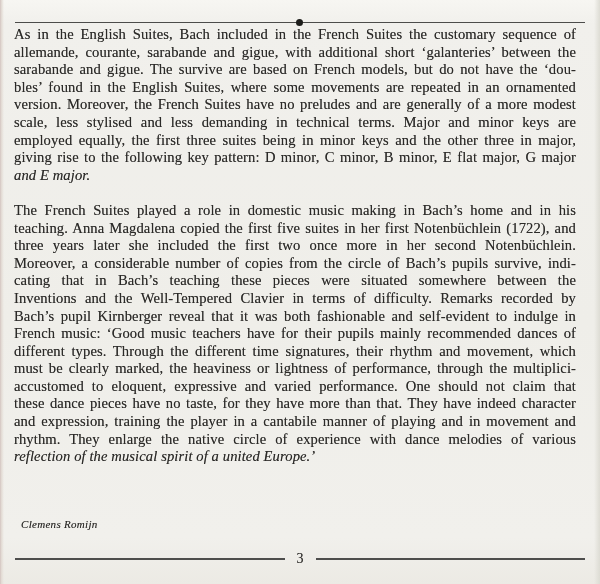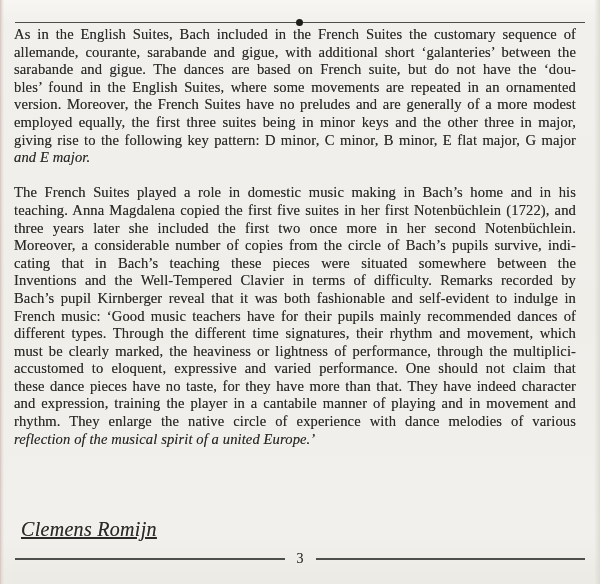--- a/index.html
+++ b/index.html
@@ -69,25 +69,24 @@
     white-space: normal;
   }
   .line-last {
     text-align-last: left;
     font-style: italic;
   }
   .author {
     position: absolute;
     top: 518px;
     left: 21px;
-    font-size: 20px;
+    font-size: 11px;
     font-style: italic;
     letter-spacing: 0.3px;
     text-shadow: 0 0 0.5px rgba(43,42,40,0.5);
-    text-decoration: underline;
   }
   
   .page-footer {
     position: absolute;
     top: 549px;
     left: 15px;
     right: 15px;
     height: 20px;
     display: flex;
     align-items: center;
@@ -113,23 +112,24 @@
   <div class="edge-right"></div>
 
   <div class="top-rule">
     <span class="dot"></span>
   </div>
 
   <div class="text-block">
     <div class="paragraph">
         <div class="line">As in the English Suites, Bach included in the French Suites the customary sequence of</div>
         <div class="line">allemande, courante, sarabande and gigue, with additional short ‘galanteries’ between the</div>
-        <div class="line">sarabande and gigue. The dances are based on French suite, but do not have the ‘dou-</div>
+        <div class="line">sarabande and gigue. The survive are based on French models, but do not have the ‘dou-</div>
         <div class="line">bles’ found in the English Suites, where some movements are repeated in an ornamented</div>
         <div class="line">version. Moreover, the French Suites have no preludes and are generally of a more modest</div>
+        <div class="line">scale, less stylised and less demanding in technical terms. Major and minor keys are</div>
         <div class="line">employed equally, the first three suites being in minor keys and the other three in major,</div>
         <div class="line">giving rise to the following key pattern: D minor, C minor, B minor, E flat major, G major</div>
         <div class="line line-last">and E major.</div>
       </div>
     <div class="paragraph">
         <div class="line">The French Suites played a role in domestic music making in Bach’s home and in his</div>
         <div class="line">teaching. Anna Magdalena copied the first five suites in her first Notenbüchlein (1722), and</div>
         <div class="line">three years later she included the first two once more in her second Notenbüchlein.</div>
         <div class="line">Moreover, a considerable number of copies from the circle of Bach’s pupils survive, indi-</div>
         <div class="line">cating that in Bach’s teaching these pieces were situated somewhere between the</div>

